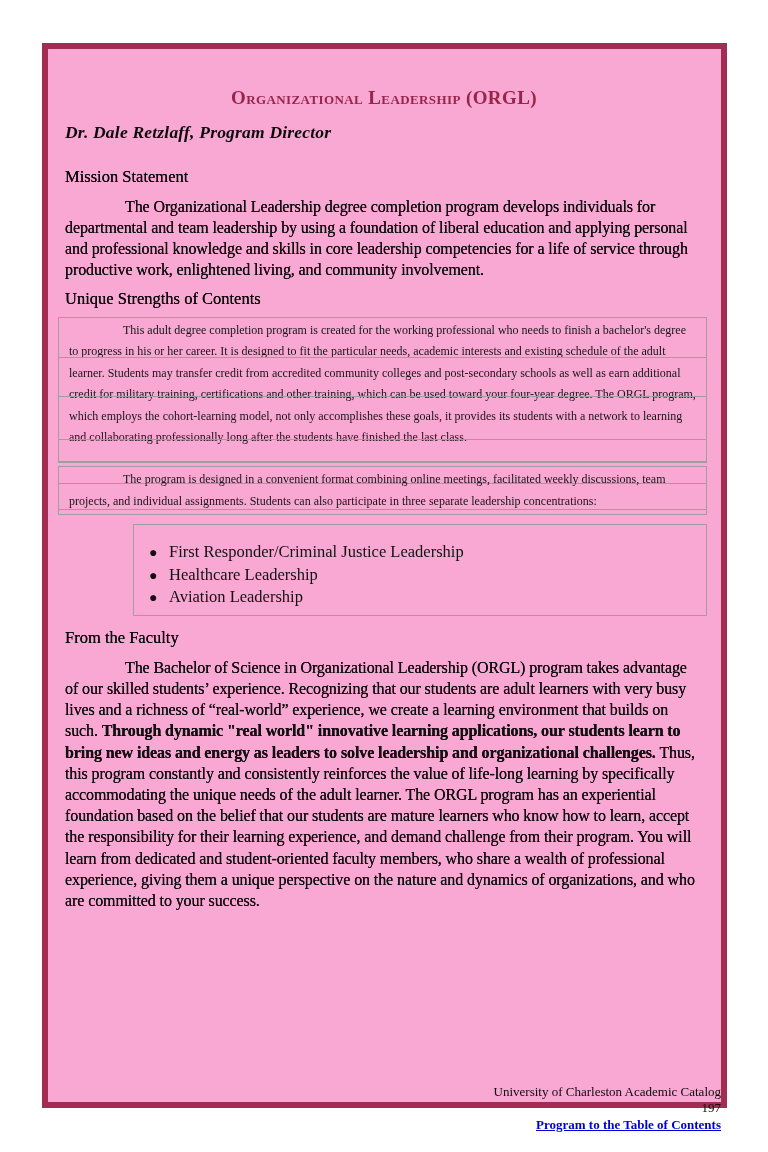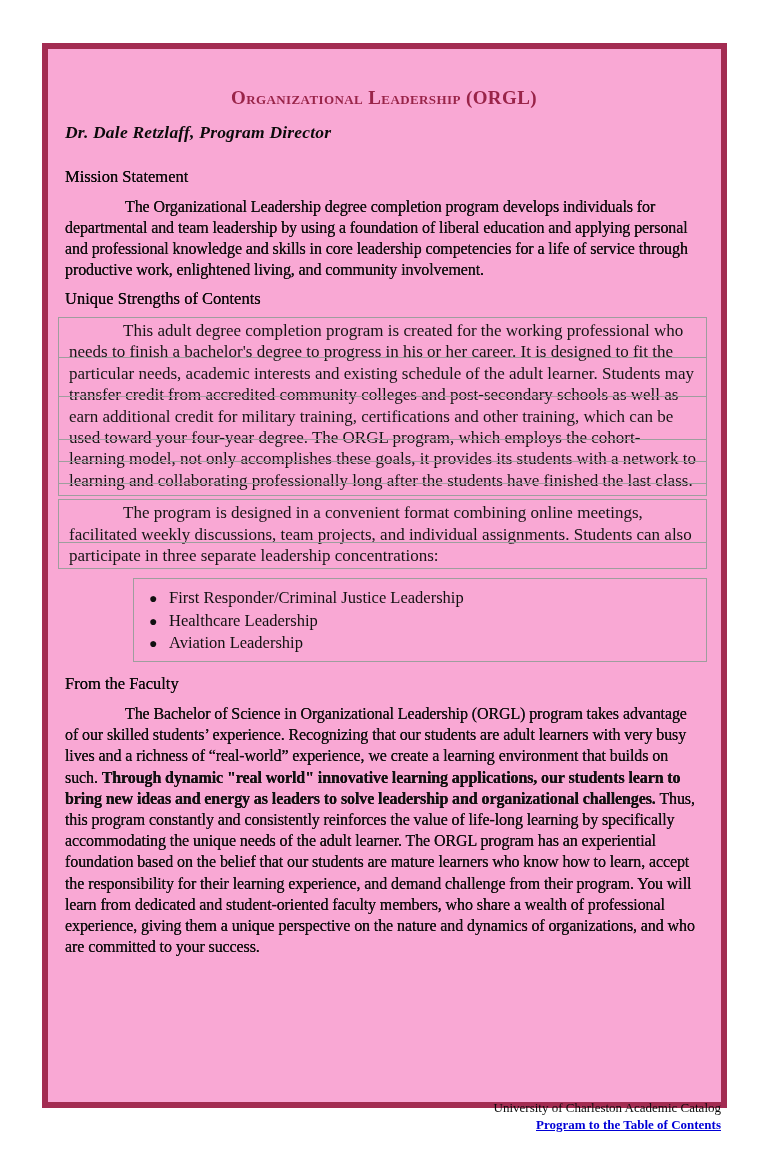--- a/index.html
+++ b/index.html
@@ -26,28 +26,28 @@
     margin:24px 0 0 0;font-size:16.5px;font-weight:normal;color:#0b0b0b;
     text-shadow:0 0 .4px #000;
   }
   .heading.tight{margin-top:9px;}
   .para{
     margin:9px 0 0 0;font-size:16px;line-height:21px;text-indent:60px;
     text-shadow:0 0 .45px #000;letter-spacing:-.1px;
   }
   .tbox{
     position:relative;margin:8px -4px 0 -7px;border:1px solid #9e9e9e;
-    padding:2px 10px 4px 10px;font-size:17px;line-height:21.4px;
+    padding:2px 10px 14px 10px;font-size:12px;line-height:21.4px;
     text-indent:54px;color:#151515;
   }
   .tbox .hline{position:absolute;left:0;right:0;height:0;border-top:1px solid #9e9e9e;}
   .tbox.second{margin-top:3px;padding-bottom:2px;}
   .bullet-box{
     position:relative;margin:9px -4px 0 68px;border:1px solid #9e9e9e;
-    padding:8px 6px 6px 0;font-size:16.5px;line-height:21.5px;
+    padding:16px 6px 6px 0;font-size:16.5px;line-height:21.5px;
   }
   .bullet-box ul{margin:0;padding:0 0 0 15px;list-style:none;}
   .bullet-box li{padding:0;}
   .bullet-box li .bullet{display:inline-block;width:20px;font-size:14px;}
   .faculty-para{margin-top:9px;line-height:21.2px;}
   .footer{
     position:absolute;left:0;right:0;bottom:7px;text-align:right;
     font-size:13px;line-height:16.5px;color:#0b0b0b;
   }
   .footer a{color:#0000D6;font-weight:bold;text-decoration:underline;}
@@ -86,17 +86,18 @@
         <li><span class="bullet">●</span><span>Healthcare Leadership</span></li>
         <li><span class="bullet">●</span><span>Aviation Leadership</span></li>
       </ul>
     </div>
 
     <h3 class="heading" style="margin-top:12px">From the Faculty</h3>
     <p class="para faculty-para"><span>The Bachelor of Science in Organizational Leadership (ORGL) program takes advantage of our skilled students’ experience. Recognizing that our students are adult learners with very busy lives and a richness of “real-world” experience, we create a learning environment that builds on such. </span><b>Through dynamic "real world" innovative learning applications, our students learn to bring new ideas and energy as leaders to solve leadership and organizational challenges.</b><span> Thus, this program constantly and consistently reinforces the value of life-long learning by specifically accommodating the unique needs of the adult learner. The ORGL program has an experiential foundation based on the belief that our students are mature learners who know how to learn, accept the responsibility for their learning experience, and demand challenge from their program. You will learn from dedicated and student-oriented faculty members, who share a wealth of professional experience, giving them a unique perspective on the nature and dynamics of organizations, and who are committed to your success.</span></p>
 
     <div class="footer">
       <div>University of Charleston Academic Catalog</div>
+      <div>197</div>
       <div><a href="#">Program to the Table of Contents</a></div>
     </div>
 
   </div>
 </div>
 
 </body></html>

